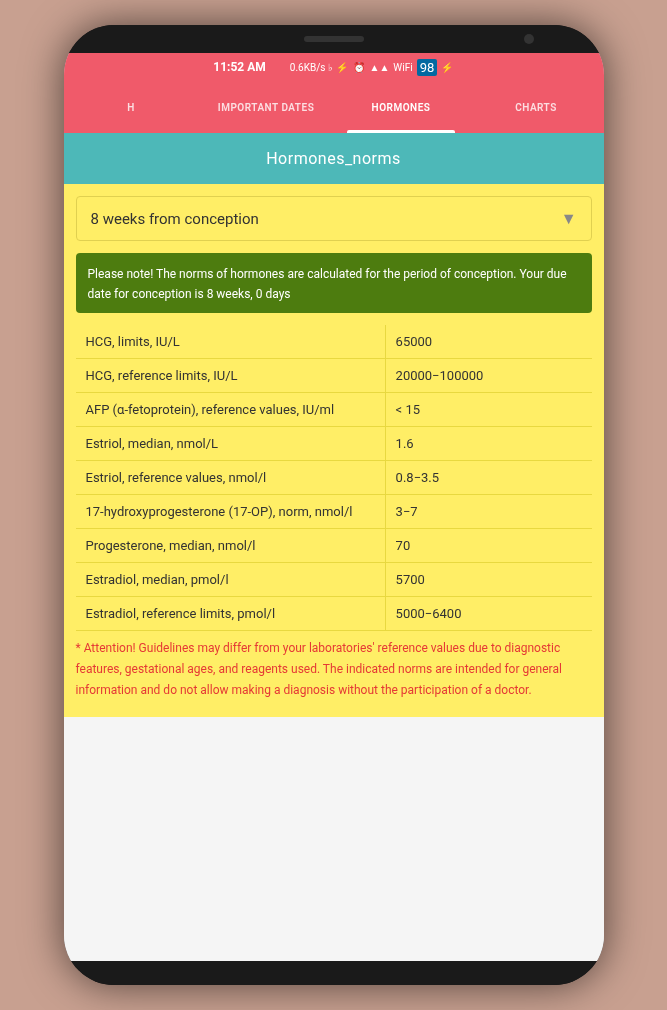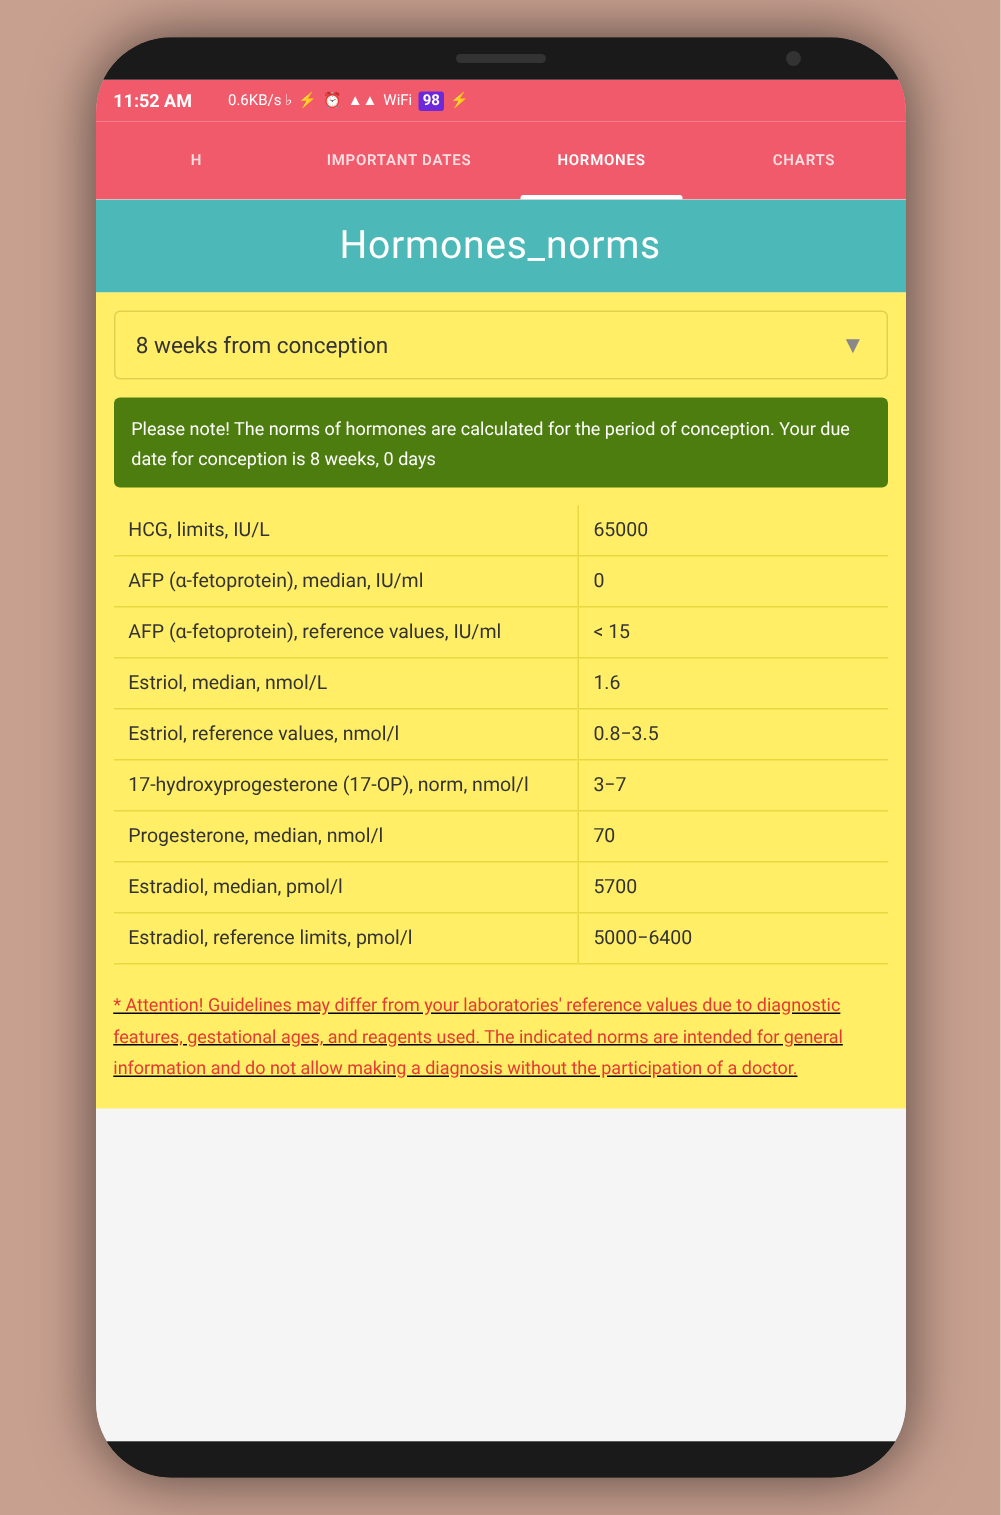--- a/index.html
+++ b/index.html
@@ -53,44 +53,44 @@
       background: #e8e8e8;
       overflow: hidden;
       display: flex;
       flex-direction: column;
     }
     .status-bar {
       background: #f05a6a;
       height: 28px;
       display: flex;
       align-items: center;
-      justify-content: flex-start;
+      justify-content: center;
       padding: 0 12px;
       flex-shrink: 0;
     }
     .status-time {
       color: white;
       font-size: 12px;
       font-weight: bold;
     }
     .status-icons {
       color: white;
       font-size: 10px;
       display: flex;
       align-items: center;
       gap: 4px;
       margin-left: 24px;
     }
     .battery-green {
-      background: #6d28d9;
-      color: white;
-      font-size: 10px;
+      background: #0369a1;
+      color: white;
+      font-size: 13px;
       padding: 1px 3px;
       border-radius: 2px;
-      font-weight: bold;
+      font-weight: normal;
     }
     .nav-tabs {
       background: #f05a6a;
       display: flex;
       align-items: center;
       height: 52px;
       flex-shrink: 0;
       overflow: hidden;
     }
     .nav-tab {
@@ -129,21 +129,21 @@
       overflow-y: auto;
       background: #f5f5f5;
     }
     .page-title-bar {
       background: #4db8b8;
       padding: 16px;
       text-align: center;
     }
     .page-title {
       color: white;
-      font-size: 26px;
+      font-size: 16px;
       font-weight: 400;
       letter-spacing: 0.5px;
     }
     .main-content {
       background: #ffee66;
       margin: 0;
       padding: 12px;
     }
     .dropdown-container {
       background: #ffee66;
@@ -191,23 +191,22 @@
     }
     .hormones-table td:first-child {
       width: 60%;
       border-right: 1px solid #e8d840;
     }
     .hormones-table td:last-child {
       width: 40%;
       font-weight: 400;
     }
     .attention-box {
-      margin-top: 12px;
+      margin-top: 2px;
       padding: 4px 0;
-      text-decoration: underline;
     }
     .attention-text {
       color: #e53935;
       font-size: 12px;
       line-height: 1.6;
     }
     .phone-bottom-bar {
       background: #1a1a1a;
       height: 24px;
       flex-shrink: 0;
@@ -270,22 +269,22 @@
           <span class="note-text">Please note! The norms of hormones are calculated for the period of conception. Your due date for conception is 8 weeks, 0 days</span>
         </div>
 
         <table class="hormones-table">
           <tbody id="hormones-tbody">
           <tr>
                 <td>HCG, limits, IU/L</td>
                 <td>65000</td>
               </tr>
               <tr>
-                <td>AFP (α-fetoprotein), median, IU/ml</td>
-                <td>0</td>
+                <td>HCG, reference limits, IU/L</td>
+                <td>20000−100000</td>
               </tr>
               <tr>
                 <td>AFP (α-fetoprotein), reference values, IU/ml</td>
                 <td>&lt; 15</td>
               </tr>
               <tr>
                 <td>Estriol, median, nmol/L</td>
                 <td>1.6</td>
               </tr>
               <tr>

